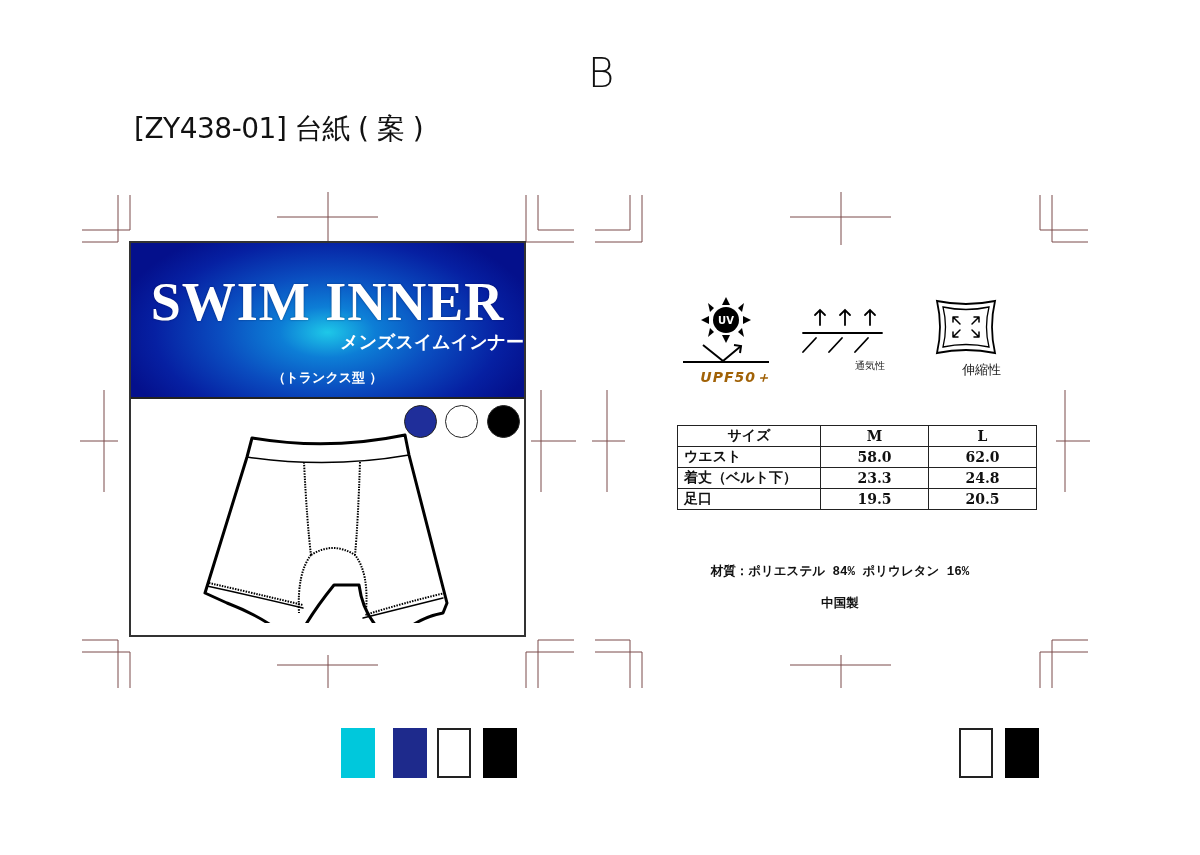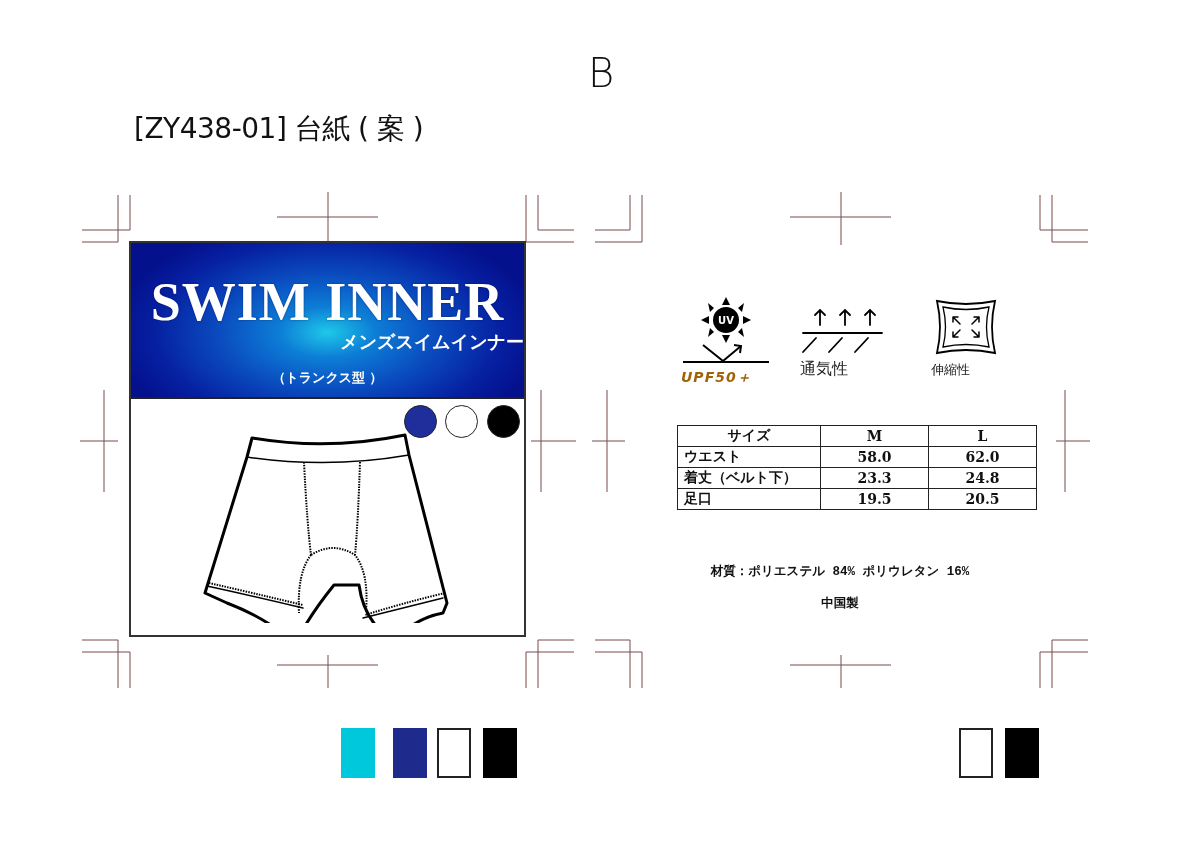--- a/index.html
+++ b/index.html
@@ -33,22 +33,22 @@
     position: absolute; left: 0; right: 0; top: 87px; text-align: right; color: #fff;
     font-family: "DejaVu Serif", serif; font-weight: bold; font-size: 18px;
   }
   .banner-type {
     position: absolute; left: 0; right: 0; top: 126px; text-align: center; color: #fff;
     font-family: "DejaVu Serif", serif; font-weight: bold; font-size: 13px;
   }
   .swatch-circle { position: absolute; width: 33px; height: 33px; border-radius: 50%; box-sizing: border-box; border: 1.5px solid #222; }
   .garment { position: absolute; left: 72px; top: 190px; }
   
-  .feature { position: absolute; text-align: left; }
-  .feature-label { font-size: 16px; color: #222; font-family: "DejaVu Sans", sans-serif; }
+  .feature { position: absolute; text-align: right; }
+  .feature-label { font-size: 10px; color: #222; font-family: "DejaVu Sans", sans-serif; }
   .upf-label { font-size: 14px; font-weight: bold; letter-spacing: 1px; color: #a16207; font-family: "DejaVu Sans", sans-serif; font-style: italic; }
   table.size-table {
     position: absolute; left: 677px; top: 425px; width: 360px; border-collapse: collapse;
     font-family: "DejaVu Serif", serif; font-size: 14px; font-weight: bold; color: #111; border-radius: 15px;
   }
   table.size-table td, table.size-table th {
     border: 1.5px solid #222; height: 20px; padding: 0 6px;
   }
   table.size-table th { font-weight: bold; text-align: center; }
   table.size-table td.num { text-align: center; }

